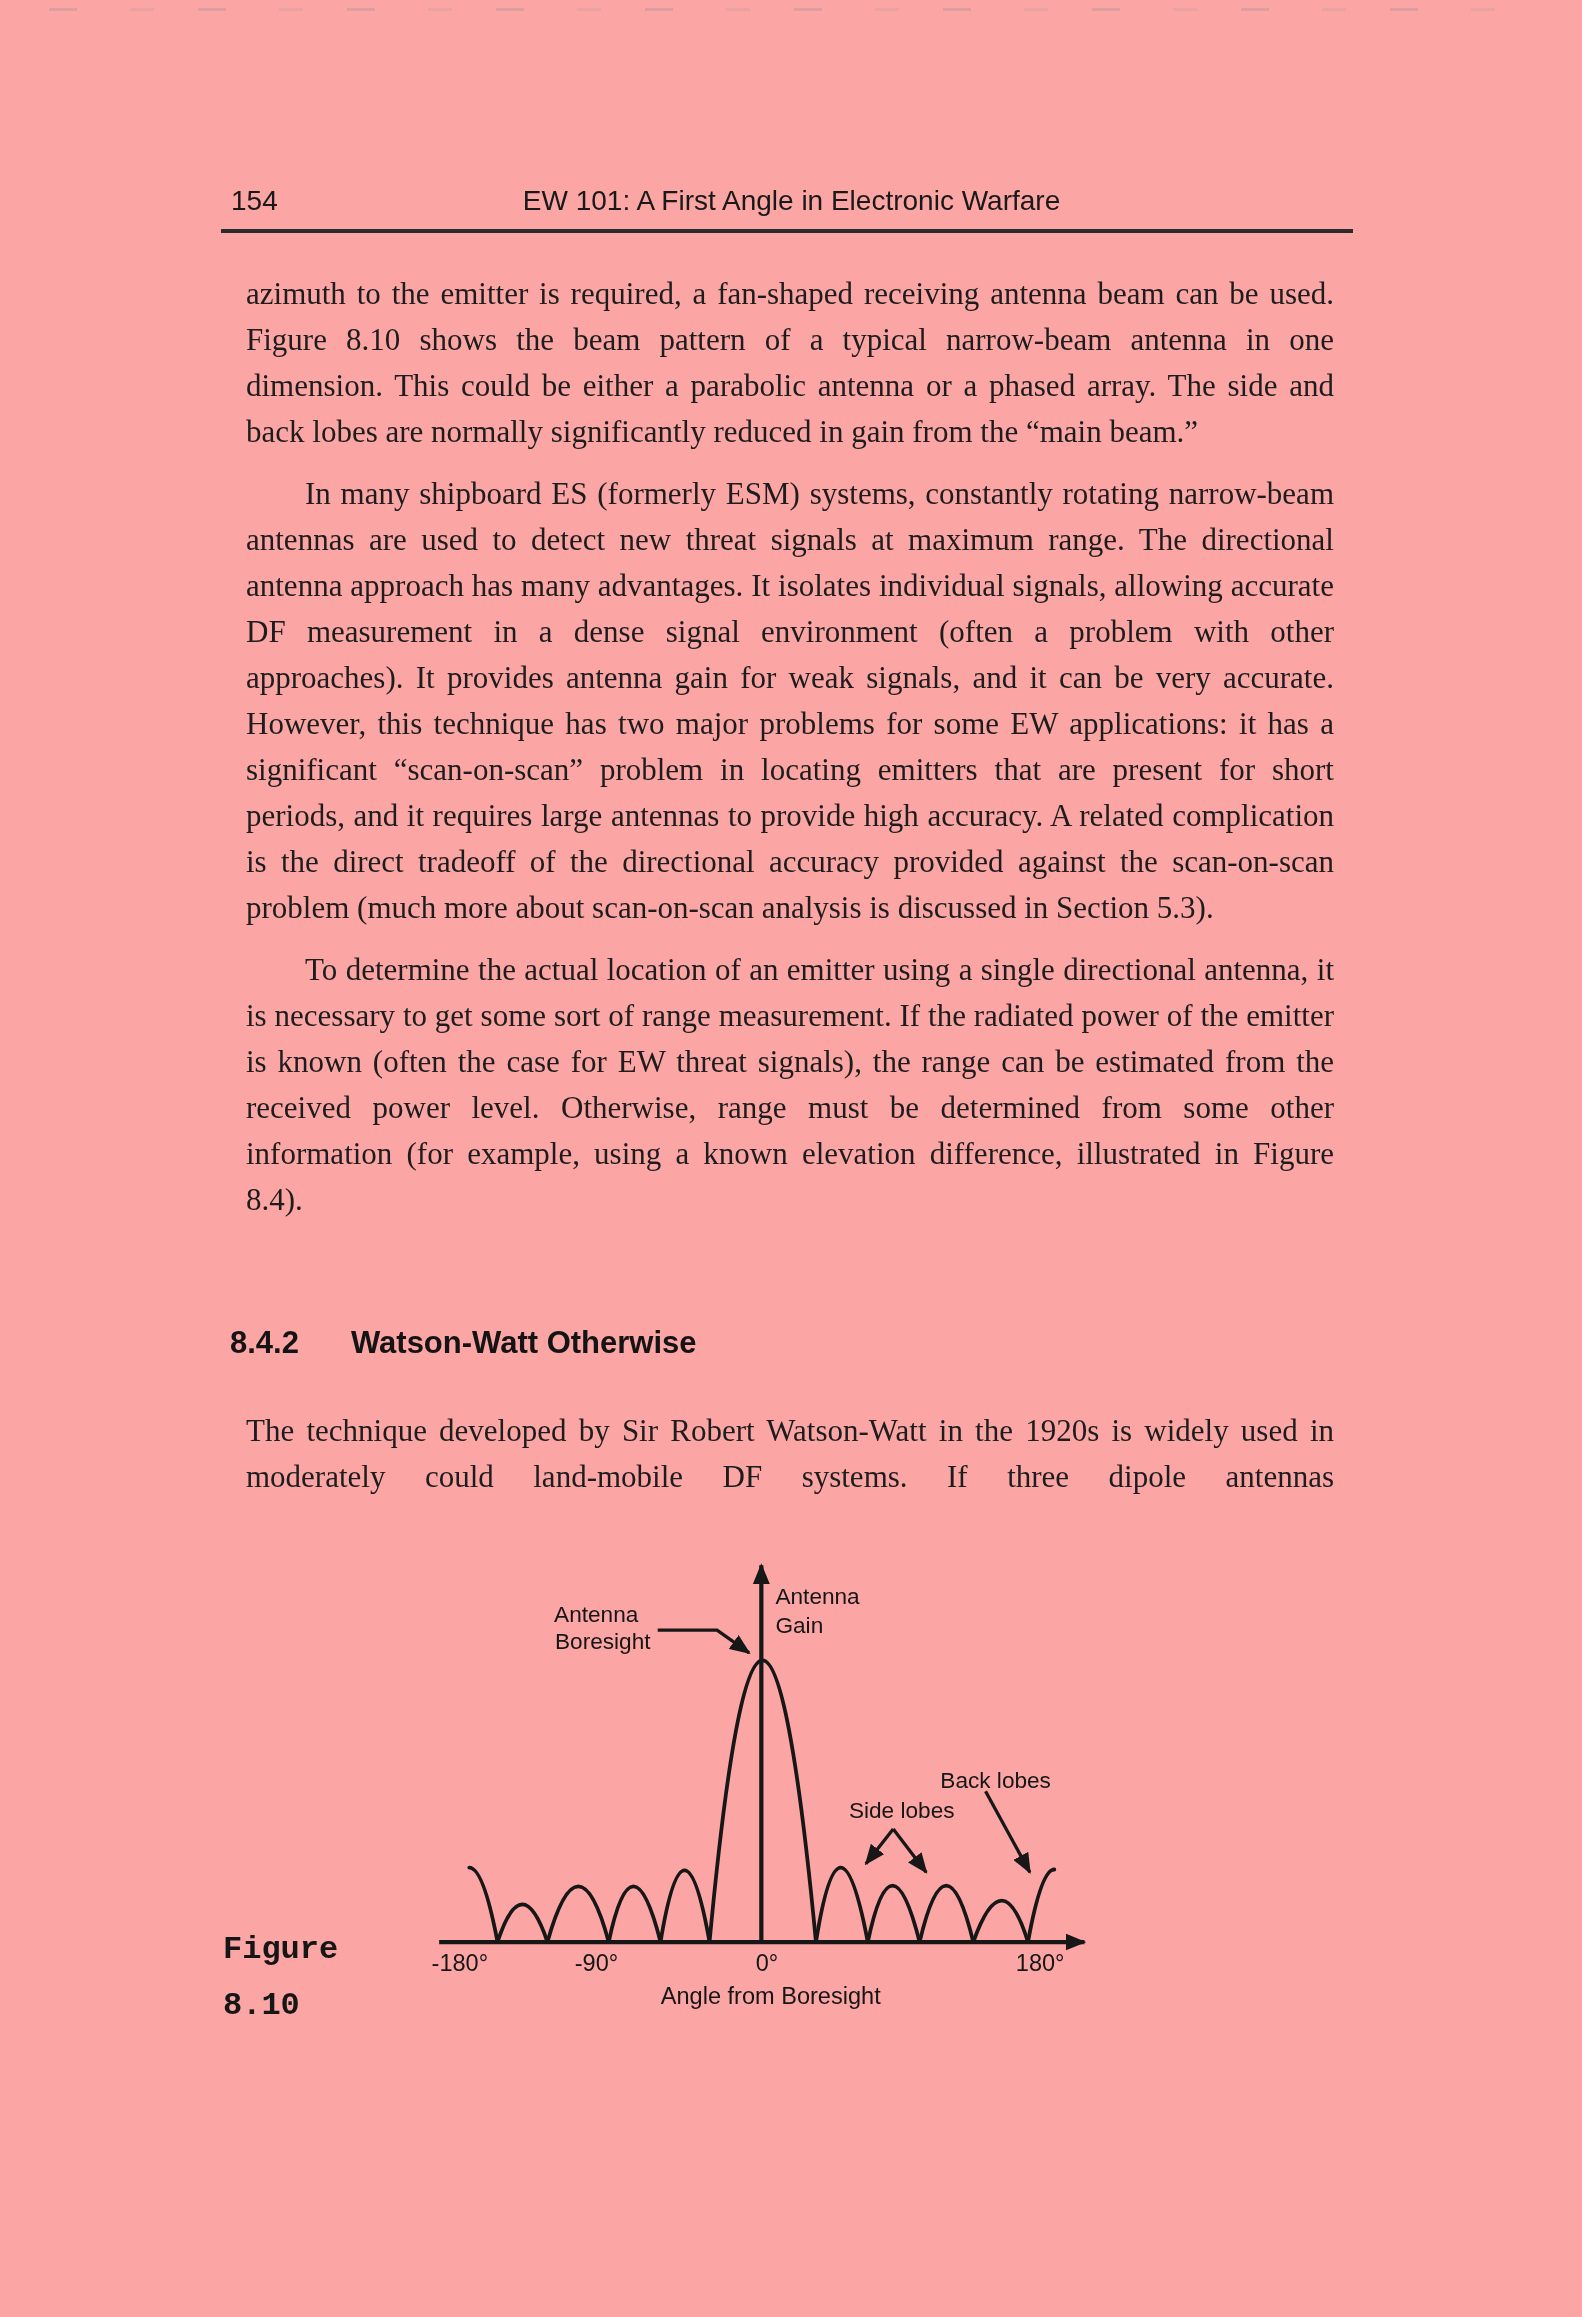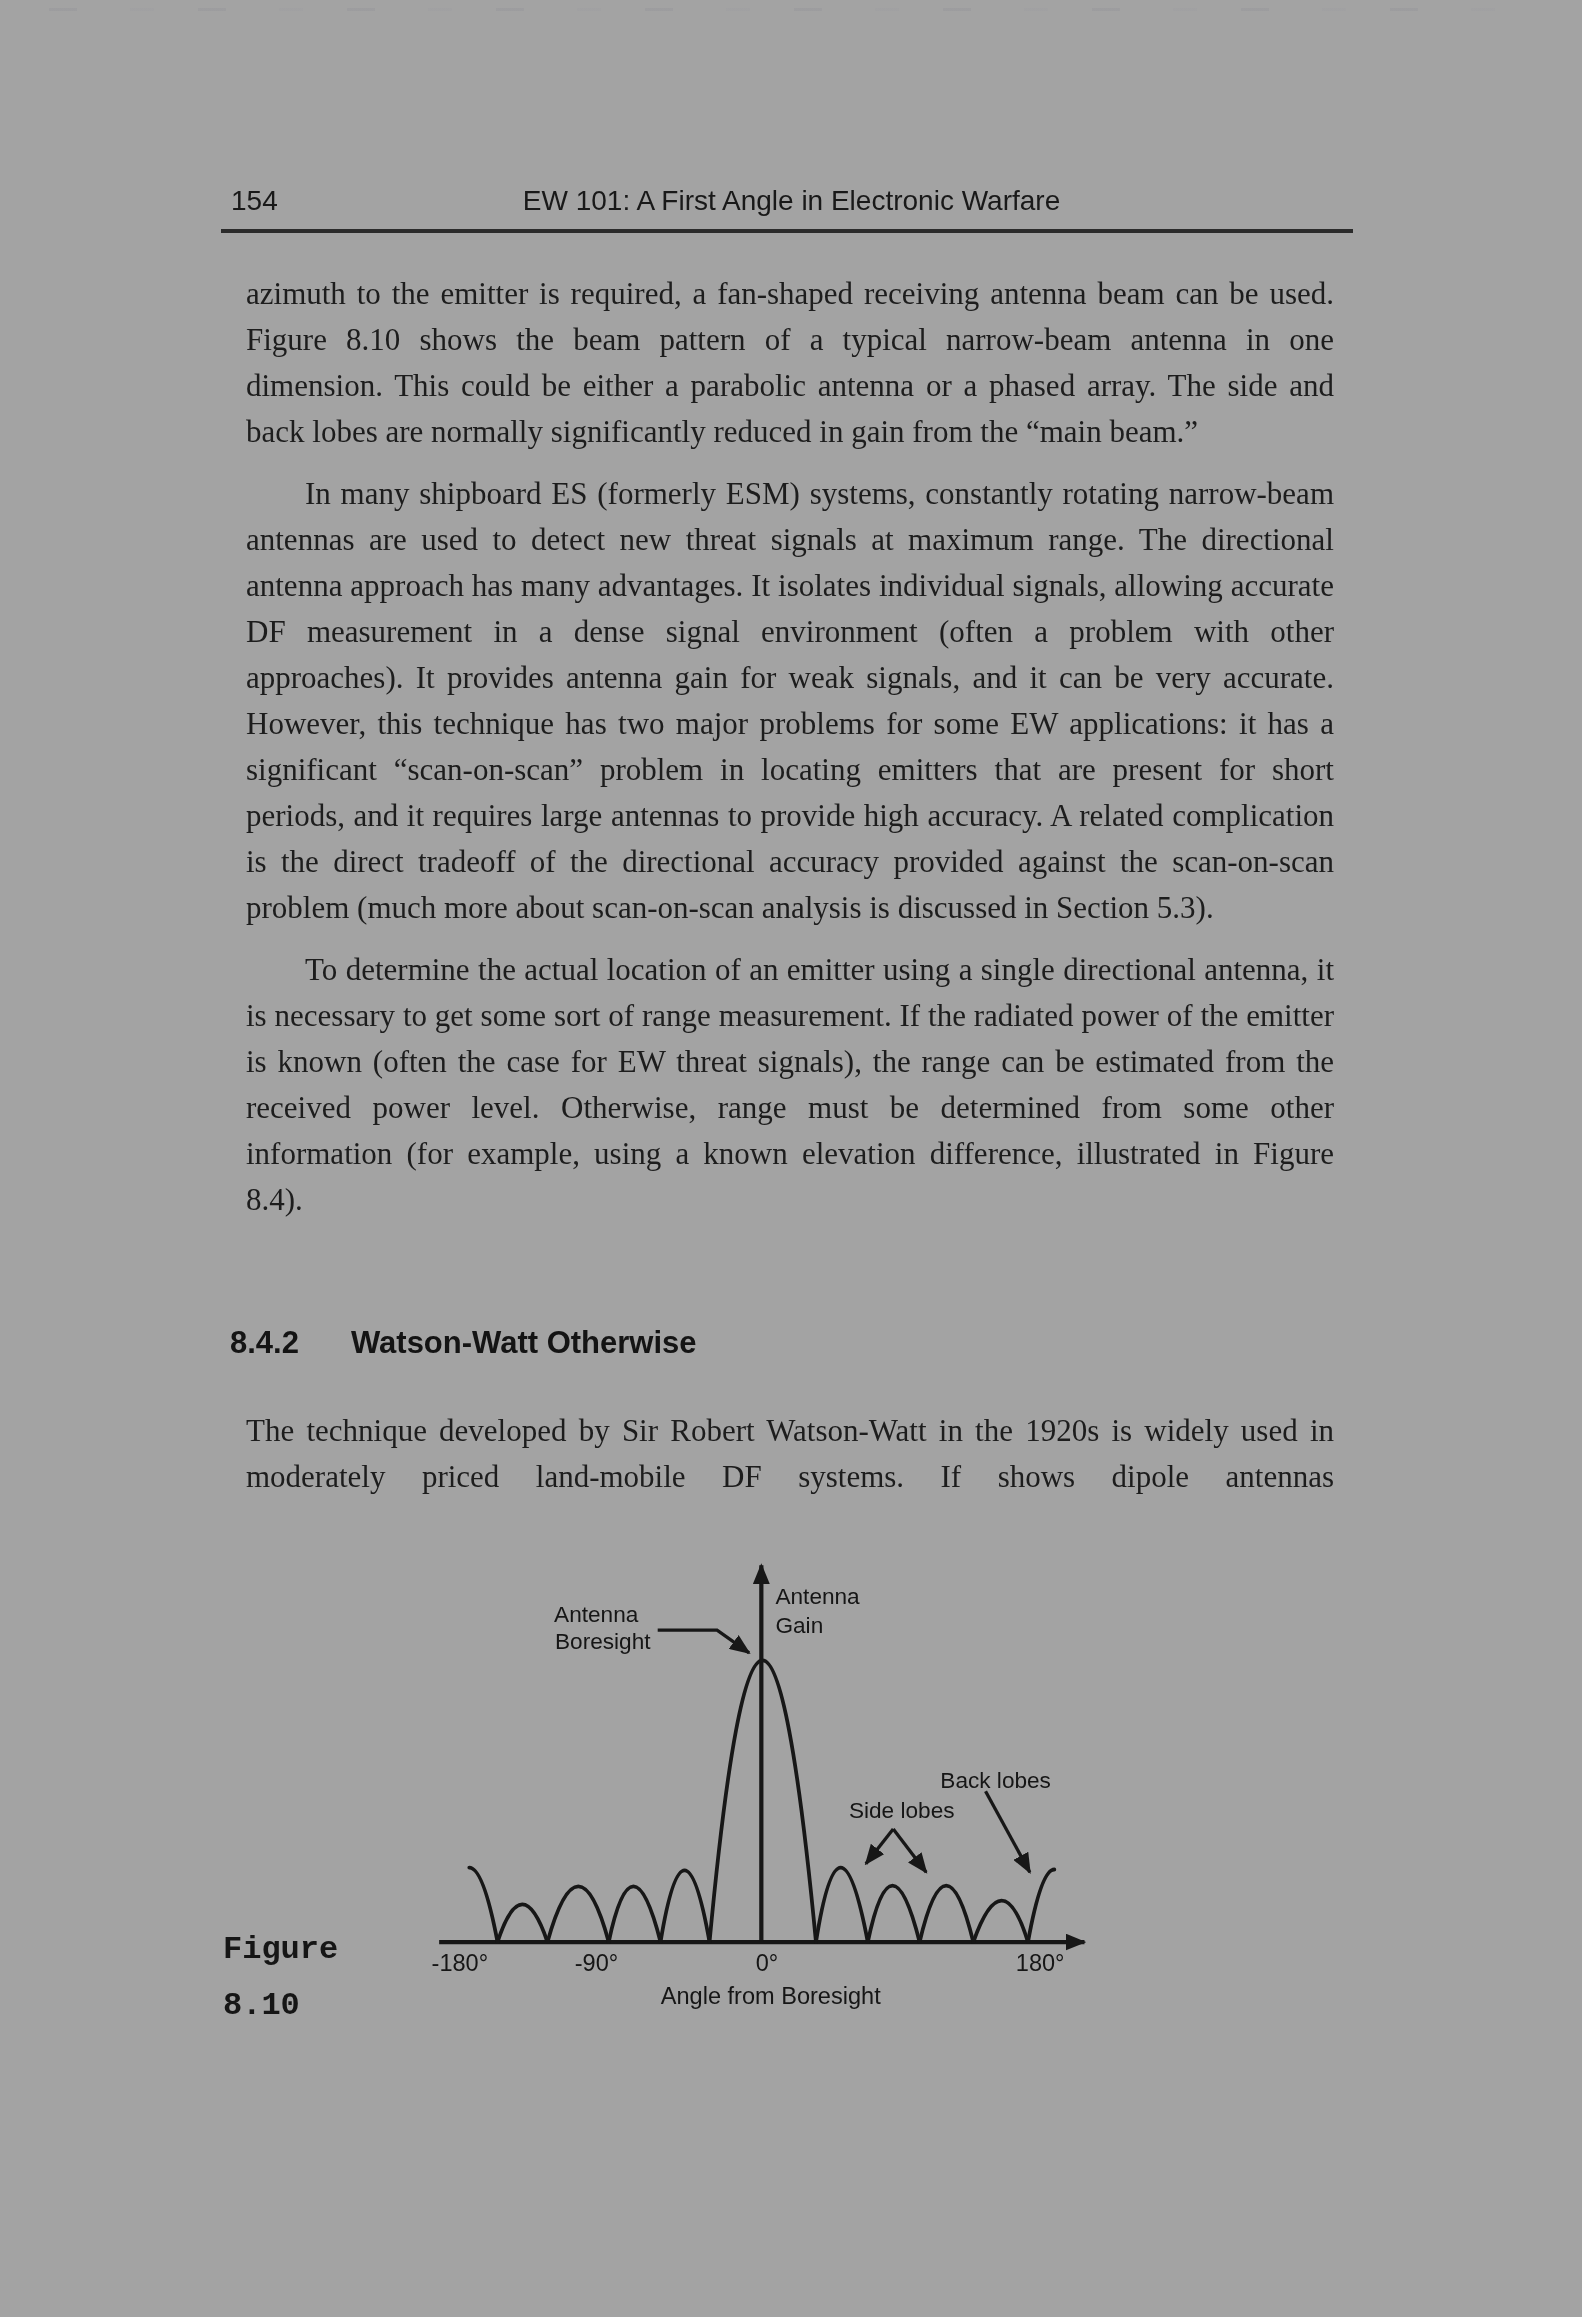--- a/index.html
+++ b/index.html
@@ -1,16 +1,16 @@
 <!DOCTYPE html>
 <html style="font-size:15px"><head>
 <meta charset="utf-8">
 <style>
   html,body{margin:0;padding:0;background:#ffffff;}
-  .page{position:relative;width:1583px;height:2317px;background:#a3a3a3;
+  .page{position:relative;width:1583px;height:2317px;background:#fca5a5;
         font-family:"Liberation Serif",serif;color:#1c1c1c;overflow:hidden;}
 
   
   .top-artifact{position:absolute;top:7.5px;left:49px;width:1475px;height:3.8px;
     background:repeating-linear-gradient(90deg,rgba(140,140,148,.28) 0 28px,transparent 28px 81px,
                rgba(150,150,158,.18) 81px 105px,transparent 105px 149px);}
 
   
   .page-number{position:absolute;left:231px;top:185px;
     font:28px "Liberation Sans",sans-serif;color:#191919;}
@@ -57,21 +57,21 @@
     <span class="page-number">154</span>
     <div class="running-title">EW 101: A First Angle in Electronic Warfare</div>
     <div class="header-rule"></div>
   </div>
 
   <main class="text-block">
     <p>azimuth to the emitter is required, a fan-shaped receiving antenna beam can be used. Figure 8.10 shows the beam pattern of a typical narrow-beam antenna in one dimension. This could be either a parabolic antenna or a phased array. The side and back lobes are normally significantly reduced in gain from the “main beam.”</p>
     <p class="indent">In many shipboard ES (formerly ESM) systems, constantly rotating narrow-beam antennas are used to detect new threat signals at maximum range. The directional antenna approach has many advantages. It isolates individual signals, allowing accurate DF measurement in a dense signal environment (often a problem with other approaches). It provides antenna gain for weak signals, and it can be very accurate. However, this technique has two major problems for some EW applications: it has a significant “scan-on-scan” problem in locating emitters that are present for short periods, and it requires large antennas to provide high accuracy. A related complication is the direct tradeoff of the directional accuracy provided against the scan-on-scan problem (much more about scan-on-scan analysis is discussed in Section 5.3).</p>
     <p class="indent">To determine the actual location of an emitter using a single directional antenna, it is necessary to get some sort of range measurement. If the radiated power of the emitter is known (often the case for EW threat signals), the range can be estimated from the received power level. Otherwise, range must be determined from some other information (for example, using a known elevation difference, illustrated in Figure 8.4).</p>
     <h2 class="section-heading"><span class="sec-num">8.4.2</span><span>Watson-Watt Otherwise</span></h2>
-    <p class="cont">The technique developed by Sir Robert Watson-Watt in the 1920s is widely used in moderately priced land-mobile DF systems. If shows dipole antennas</p>
+    <p class="cont">The technique developed by Sir Robert Watson-Watt in the 1920s is widely used in moderately could land-mobile DF systems. If three dipole antennas</p>
   </main>
 
   <figure class="fig">
     <svg viewBox="0 0 760 520">
       <defs>
         <marker id="arrowhead" markerUnits="userSpaceOnUse" markerWidth="22" markerHeight="18" refX="20" refY="9" orient="auto">
           <path d="M0,0 L22,9 L0,18 z" fill="#171717"></path>
         </marker>
       </defs>
 

